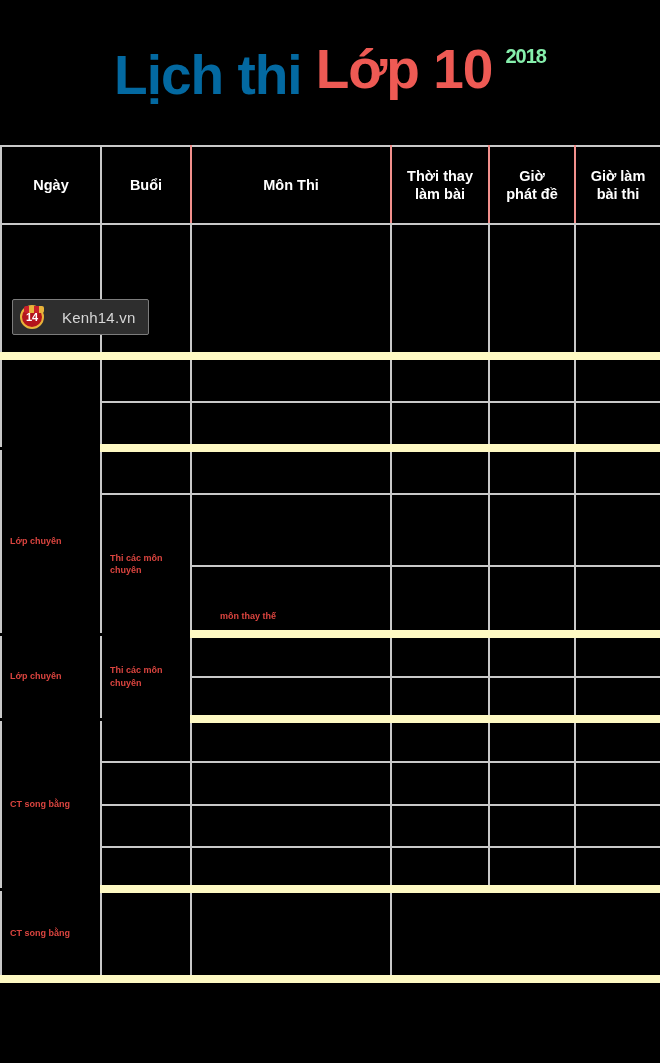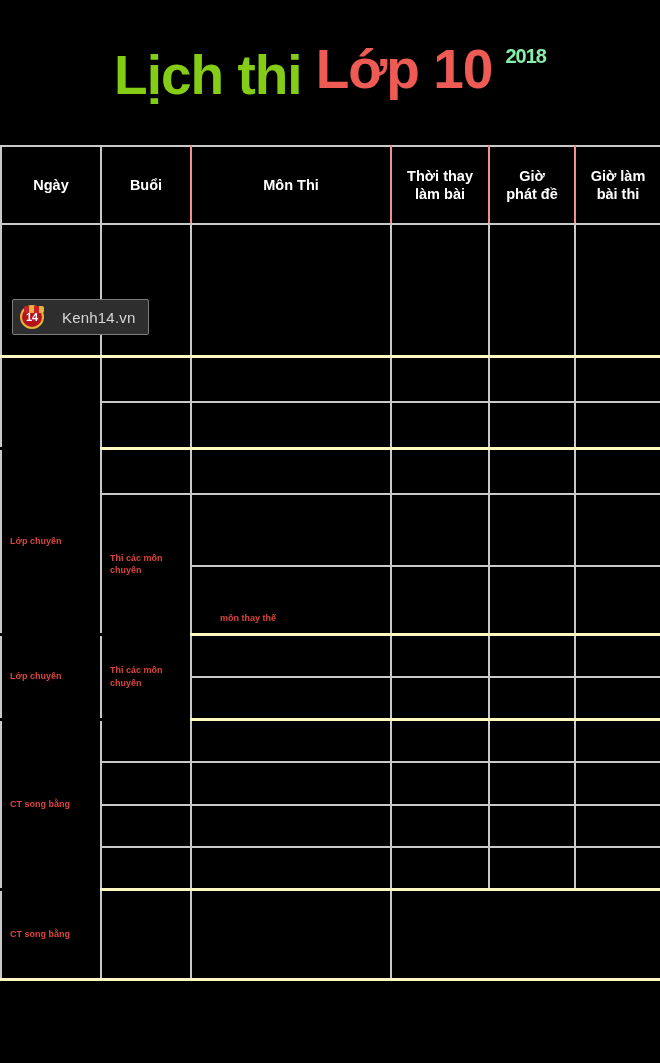--- a/index.html
+++ b/index.html
@@ -22,21 +22,21 @@
   }
   .title {
     font-size: 55px;
     font-weight: 700;
     letter-spacing: -1px;
     line-height: 1;
     white-space: nowrap;
     display: flex;
     align-items: flex-start;
   }
-  .t-dark { color: #84cc16; margin-top: 6px; }
+  .t-dark { color: #0369a1; margin-top: 6px; }
   .t-red  { color: #ee5a54; margin-left: 14px; }
   .t-year {
     color: #86efac;
     font-size: 20px;
     font-weight: 700;
     margin-left: 13px;
     position: relative;
     top: 4px;
   }
 
@@ -61,21 +61,21 @@
     text-align: center;
     height: 78px;
     vertical-align: middle;
     padding: 4px 3px;
   }
   thead th.sep { border-left: 2px solid #f2908c; border-right: 2px solid #f2908c; }
 
   
   tbody.grp > tr:first-child > td { border-top: 3px solid #000; }
   tbody.grp.firstgrp > tr:first-child > td { border-top: 2px solid #c9c9c9; }
-  tbody.grp > tr:last-child > td { border-bottom: 3px solid #fef9c3; margin-top: 20px; }
+  tbody.grp > tr:last-child > td { border-bottom: 8px solid #fef9c3; margin-top: 20px; }
 
   td.cell { position: relative; }
   .ctext {
     color: #ee4b45;
     font-size: 9px;
     font-weight: 700;
     line-height: 1.35;
     padding: 0 8px;
     text-align: left;
     opacity: .92;

